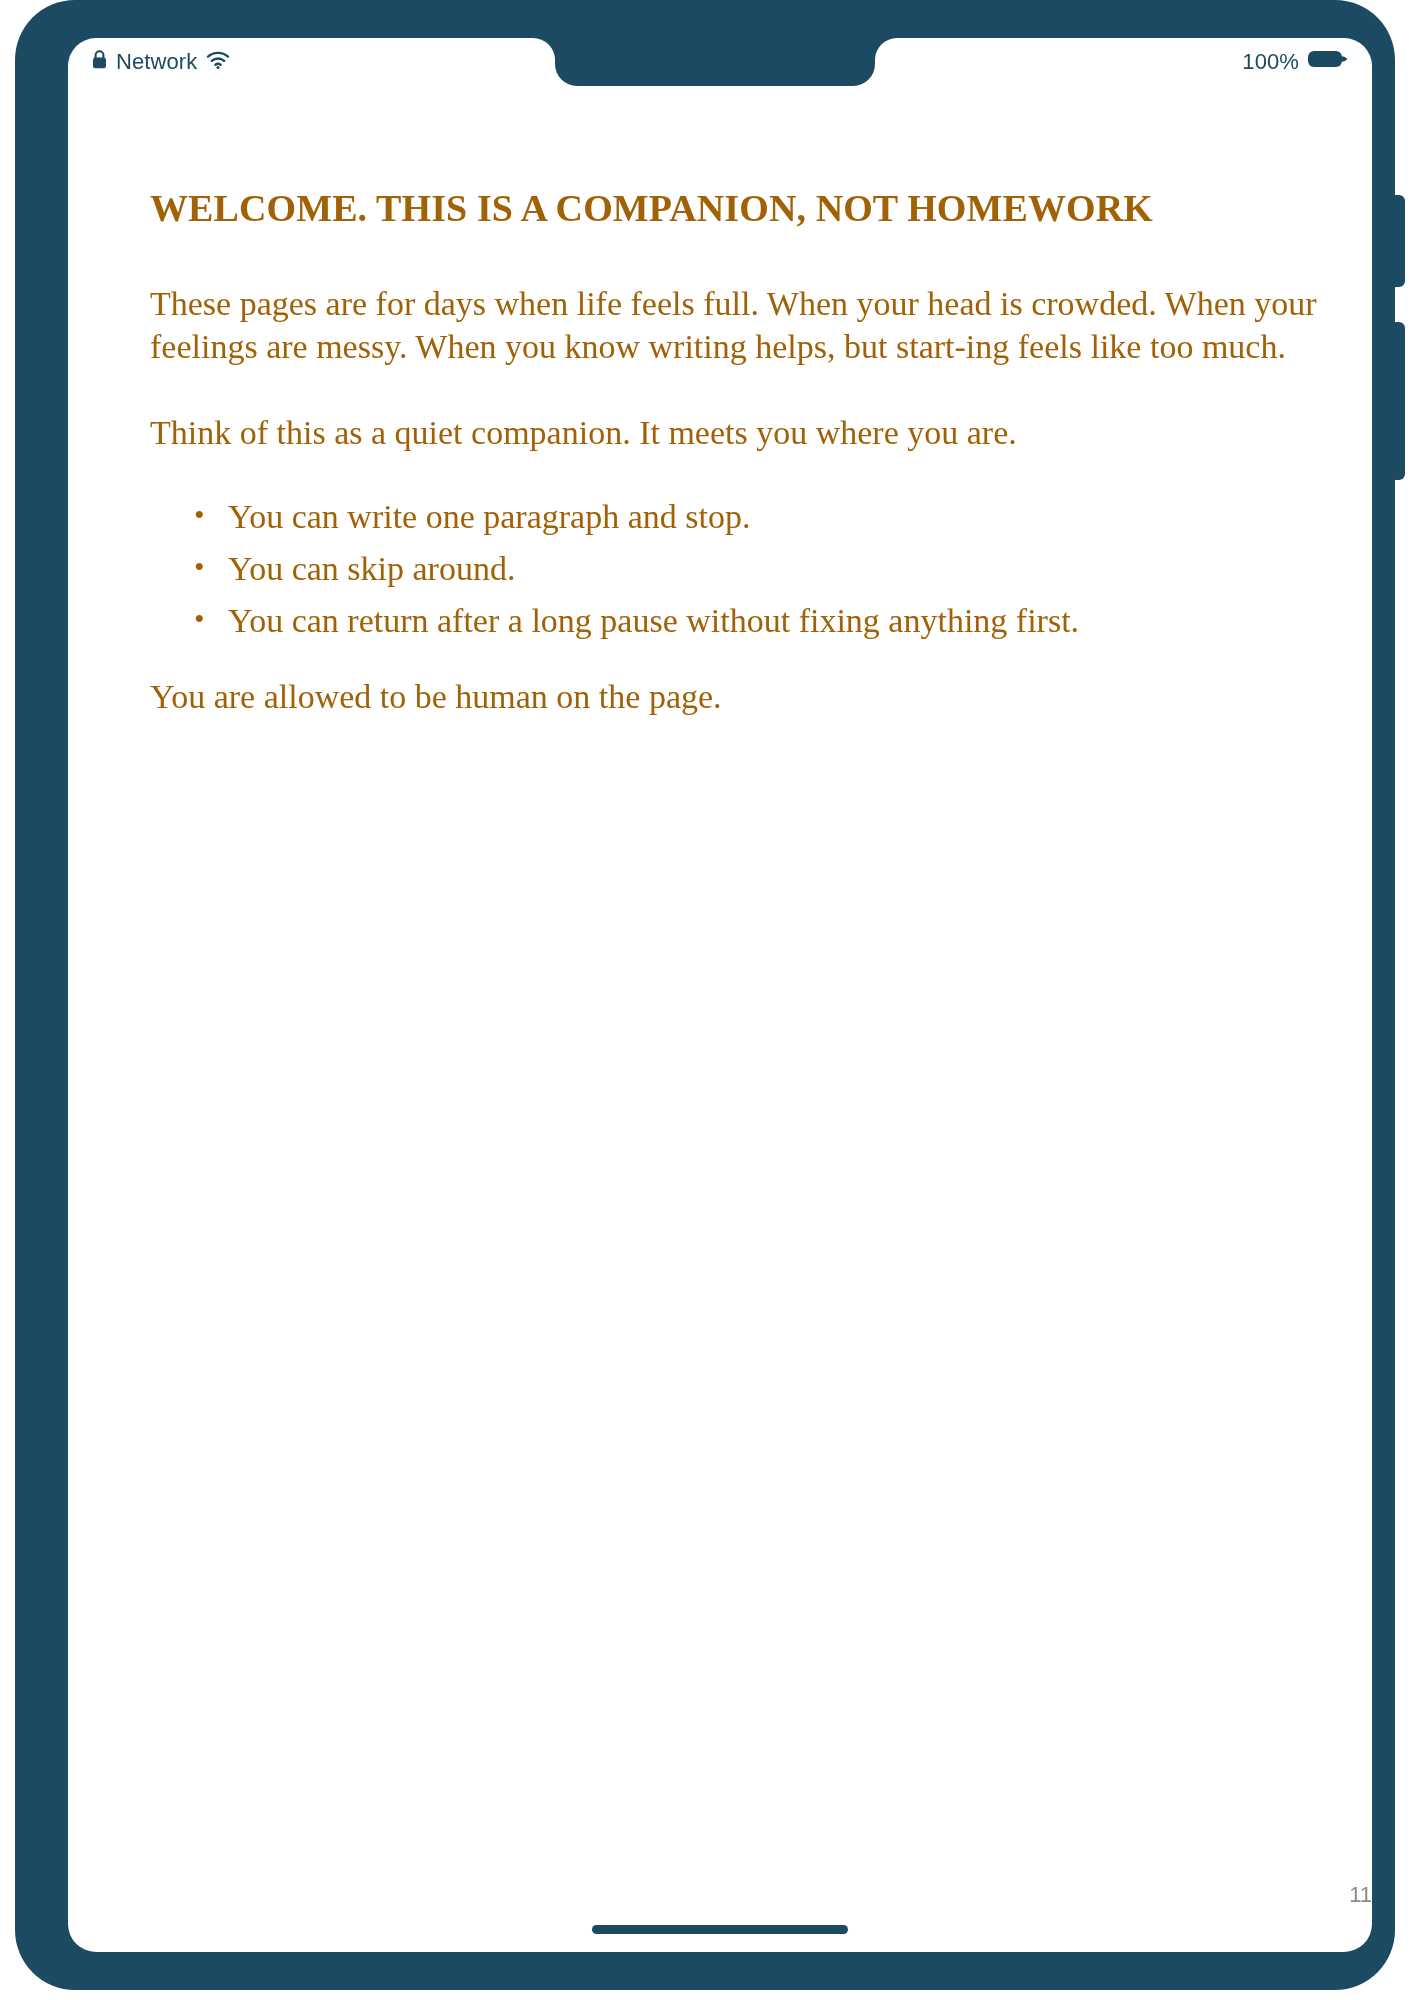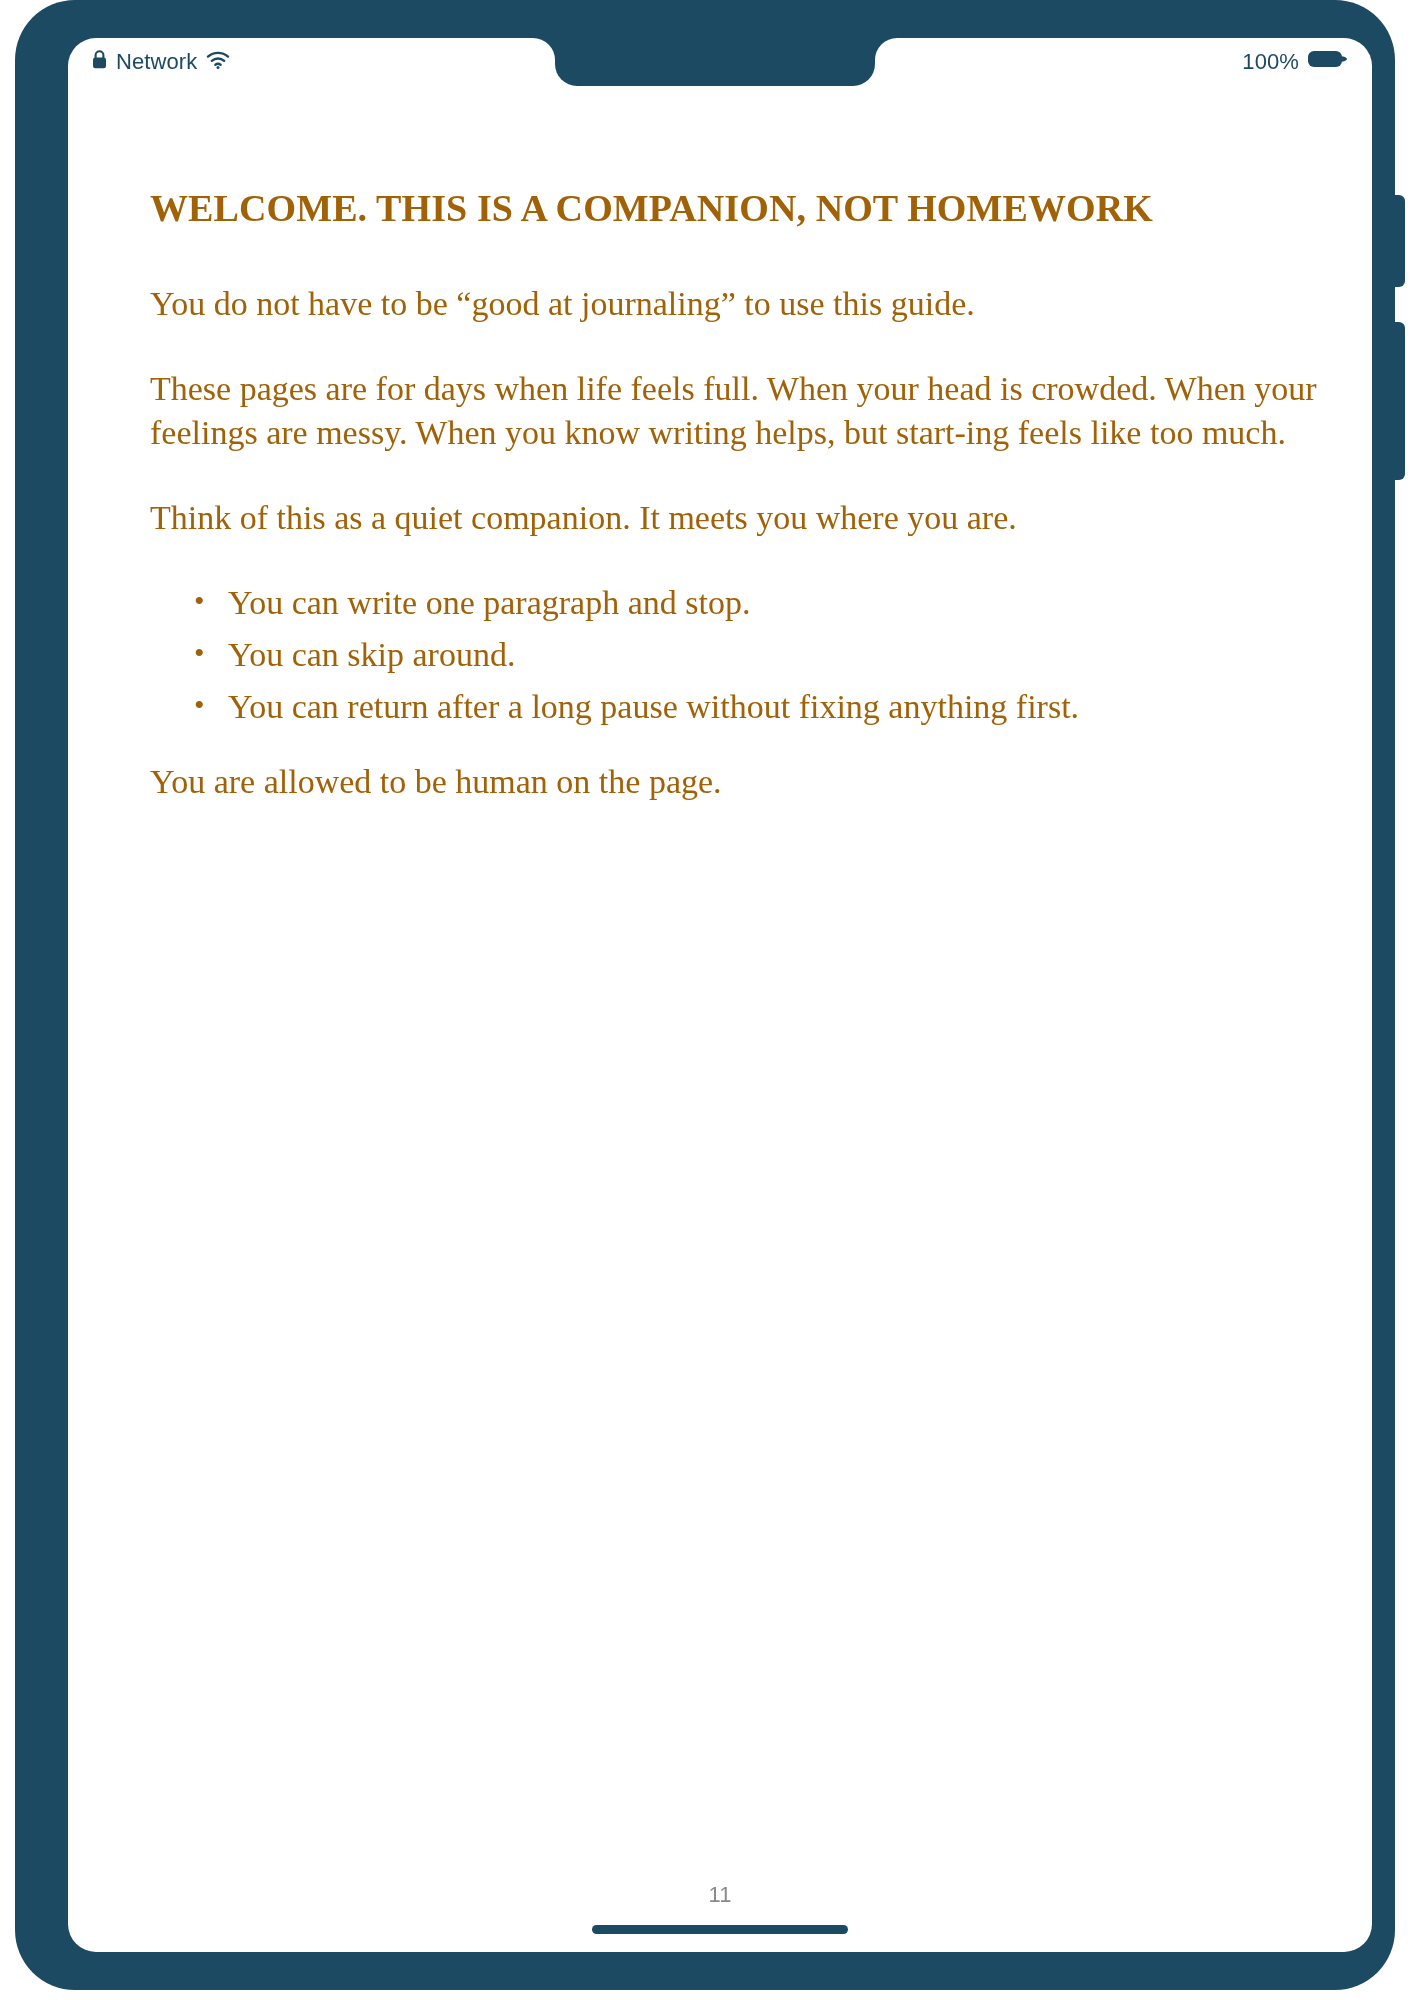--- a/index.html
+++ b/index.html
@@ -167,21 +167,21 @@
     top: 0;
     font-size: 30px;
   }
 
   
   .page-number {
     position: absolute;
     left: 0;
     bottom: 44px;
     width: 1304px;
-    text-align: center;
+    text-align: right;
     font-family: "Liberation Sans", sans-serif;
     font-size: 22px;
     color: #8a8a8a;
   }
   .home-indicator {
     position: absolute;
     left: 50%;
     transform: translateX(-50%);
     bottom: 18px;
     width: 256px;
@@ -226,21 +226,20 @@
             <rect x="0" y="2" width="34" height="16" rx="6" fill="#1d4a63"></rect>
             <path d="M34 7.2c3.4 0.6 5 1.6 5 2.8s-1.6 2.2-5 2.8z" fill="#1d4a63"></path>
           </svg>
         </span>
       </div>
     </div>
 
     <div class="page-content">
       <h1 class="doc-heading">WELCOME. THIS IS A COMPANION, NOT HOMEWORK</h1>
 
-      <p class="doc-para">You do not have to be “good at journaling” to use this guide.</p>
 
       <p class="doc-para">These pages are for days when life feels full. When your head is crowded. When your feelings are messy. When you know writing helps, but start-ing feels like too much.</p>
 
       <p class="doc-para">Think of this as a quiet companion. It meets you where you are.</p>
 
       <ul class="doc-list">
         <li>You can write one paragraph and stop.</li>
         <li>You can skip around.</li>
         <li>You can return after a long pause without fixing anything first.</li>
       </ul>

